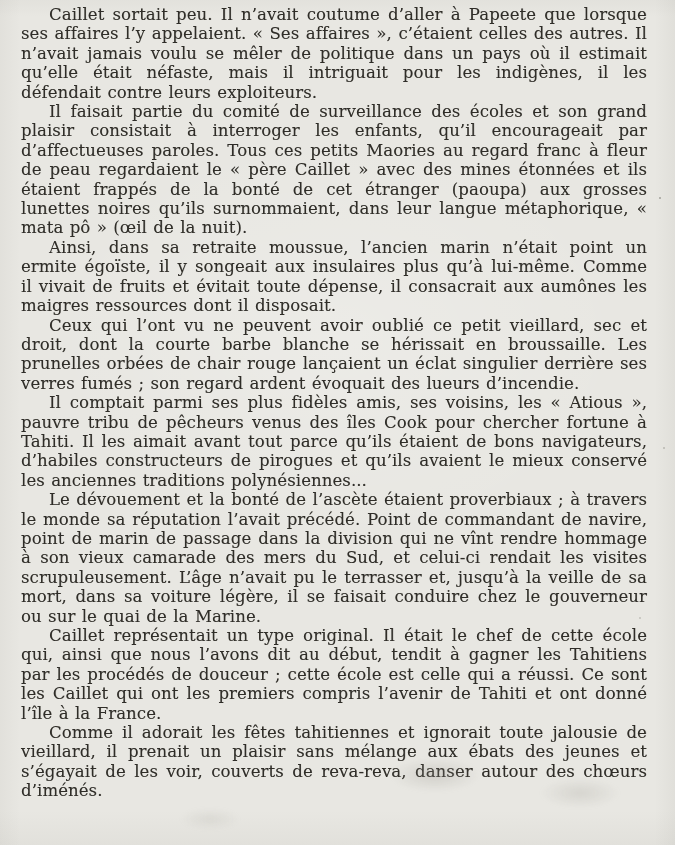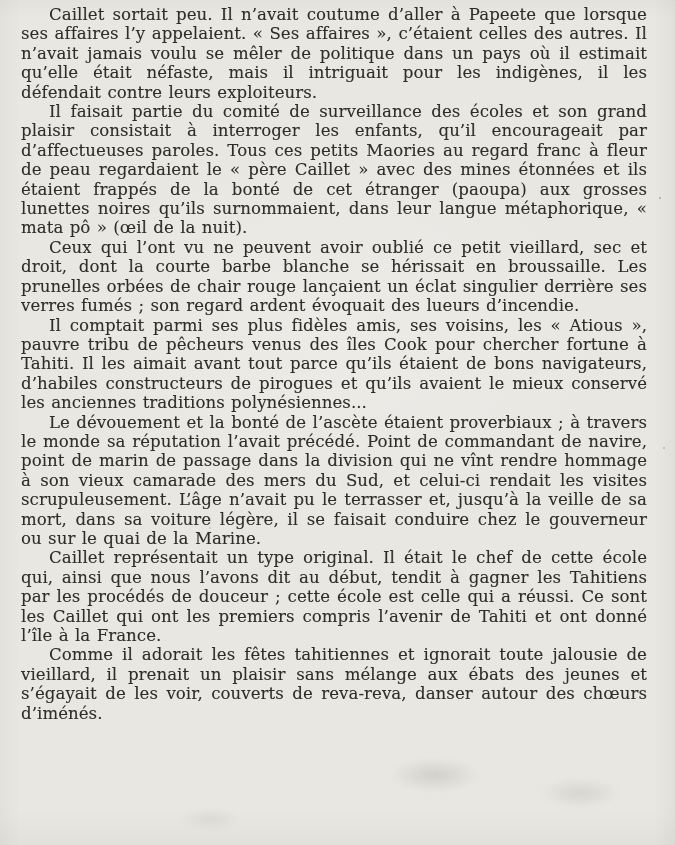--- a/index.html
+++ b/index.html
@@ -76,20 +76,21 @@
     pointer-events: none;
   }
 </style>
 </head>
 <body>
 
 <div class="page">
   <div class="text-block">
     <p>Caillet sortait peu. Il n’avait coutume d’aller à Papeete que lorsque ses affaires l’y appelaient. « Ses affaires », c’étaient celles des autres. Il n’avait jamais voulu se mêler de politique dans un pays où il estimait qu’elle était néfaste, mais il intriguait pour les indigènes, il les défendait contre leurs exploiteurs.</p>
     <p>Il faisait partie du comité de surveillance des écoles et son grand plaisir consistait à interroger les enfants, qu’il encourageait par d’affectueuses paroles. Tous ces petits Maories au regard franc à fleur de peau regardaient le « père Caillet » avec des mines étonnées et ils étaient frappés de la bonté de cet étranger (paoupa) aux grosses lunettes noires qu’ils surnommaient, dans leur langue métaphorique, « mata pô » (œil de la nuit).</p>
+    <p>Ainsi, dans sa retraite moussue, l’ancien marin n’était point un ermite égoïste, il y songeait aux insulaires plus qu’à lui-même. Comme il vivait de fruits et évitait toute dépense, il consacrait aux aumônes les maigres ressources dont il disposait.</p>
     <p>Ceux qui l’ont vu ne peuvent avoir oublié ce petit vieillard, sec et droit, dont la courte barbe blanche se hérissait en broussaille. Les prunelles orbées de chair rouge lançaient un éclat singulier derrière ses verres fumés ; son regard ardent évoquait des lueurs d’incendie.</p>
     <p>Il comptait parmi ses plus fidèles amis, ses voisins, les « Atious », pauvre tribu de pêcheurs venus des îles Cook pour chercher fortune à Tahiti. Il les aimait avant tout parce qu’ils étaient de bons navigateurs, d’habiles constructeurs de pirogues et qu’ils avaient le mieux conservé les anciennes traditions polynésiennes...</p>
     <p>Le dévouement et la bonté de l’ascète étaient proverbiaux ; à travers le monde sa réputation l’avait précédé. Point de commandant de navire, point de marin de passage dans la division qui ne vînt rendre hommage à son vieux camarade des mers du Sud, et celui-ci rendait les visites scrupuleusement. L’âge n’avait pu le terrasser et, jusqu’à la veille de sa mort, dans sa voiture légère, il se faisait conduire chez le gouverneur ou sur le quai de la Marine.</p>
     <p>Caillet représentait un type original. Il était le chef de cette école qui, ainsi que nous l’avons dit au début, tendit à gagner les Tahitiens par les procédés de douceur ; cette école est celle qui a réussi. Ce sont les Caillet qui ont les premiers compris l’avenir de Tahiti et ont donné l’île à la France.</p>
     <p>Comme il adorait les fêtes tahitiennes et ignorait toute jalousie de vieillard, il prenait un plaisir sans mélange aux ébats des jeunes et s’égayait de les voir, couverts de reva-reva, danser autour des chœurs d’iménés.</p>
   </div>
   <div class="smudge smudge-1"></div>
   <div class="smudge smudge-2"></div>
   <div class="smudge smudge-3"></div>
   <div class="speck"></div>

